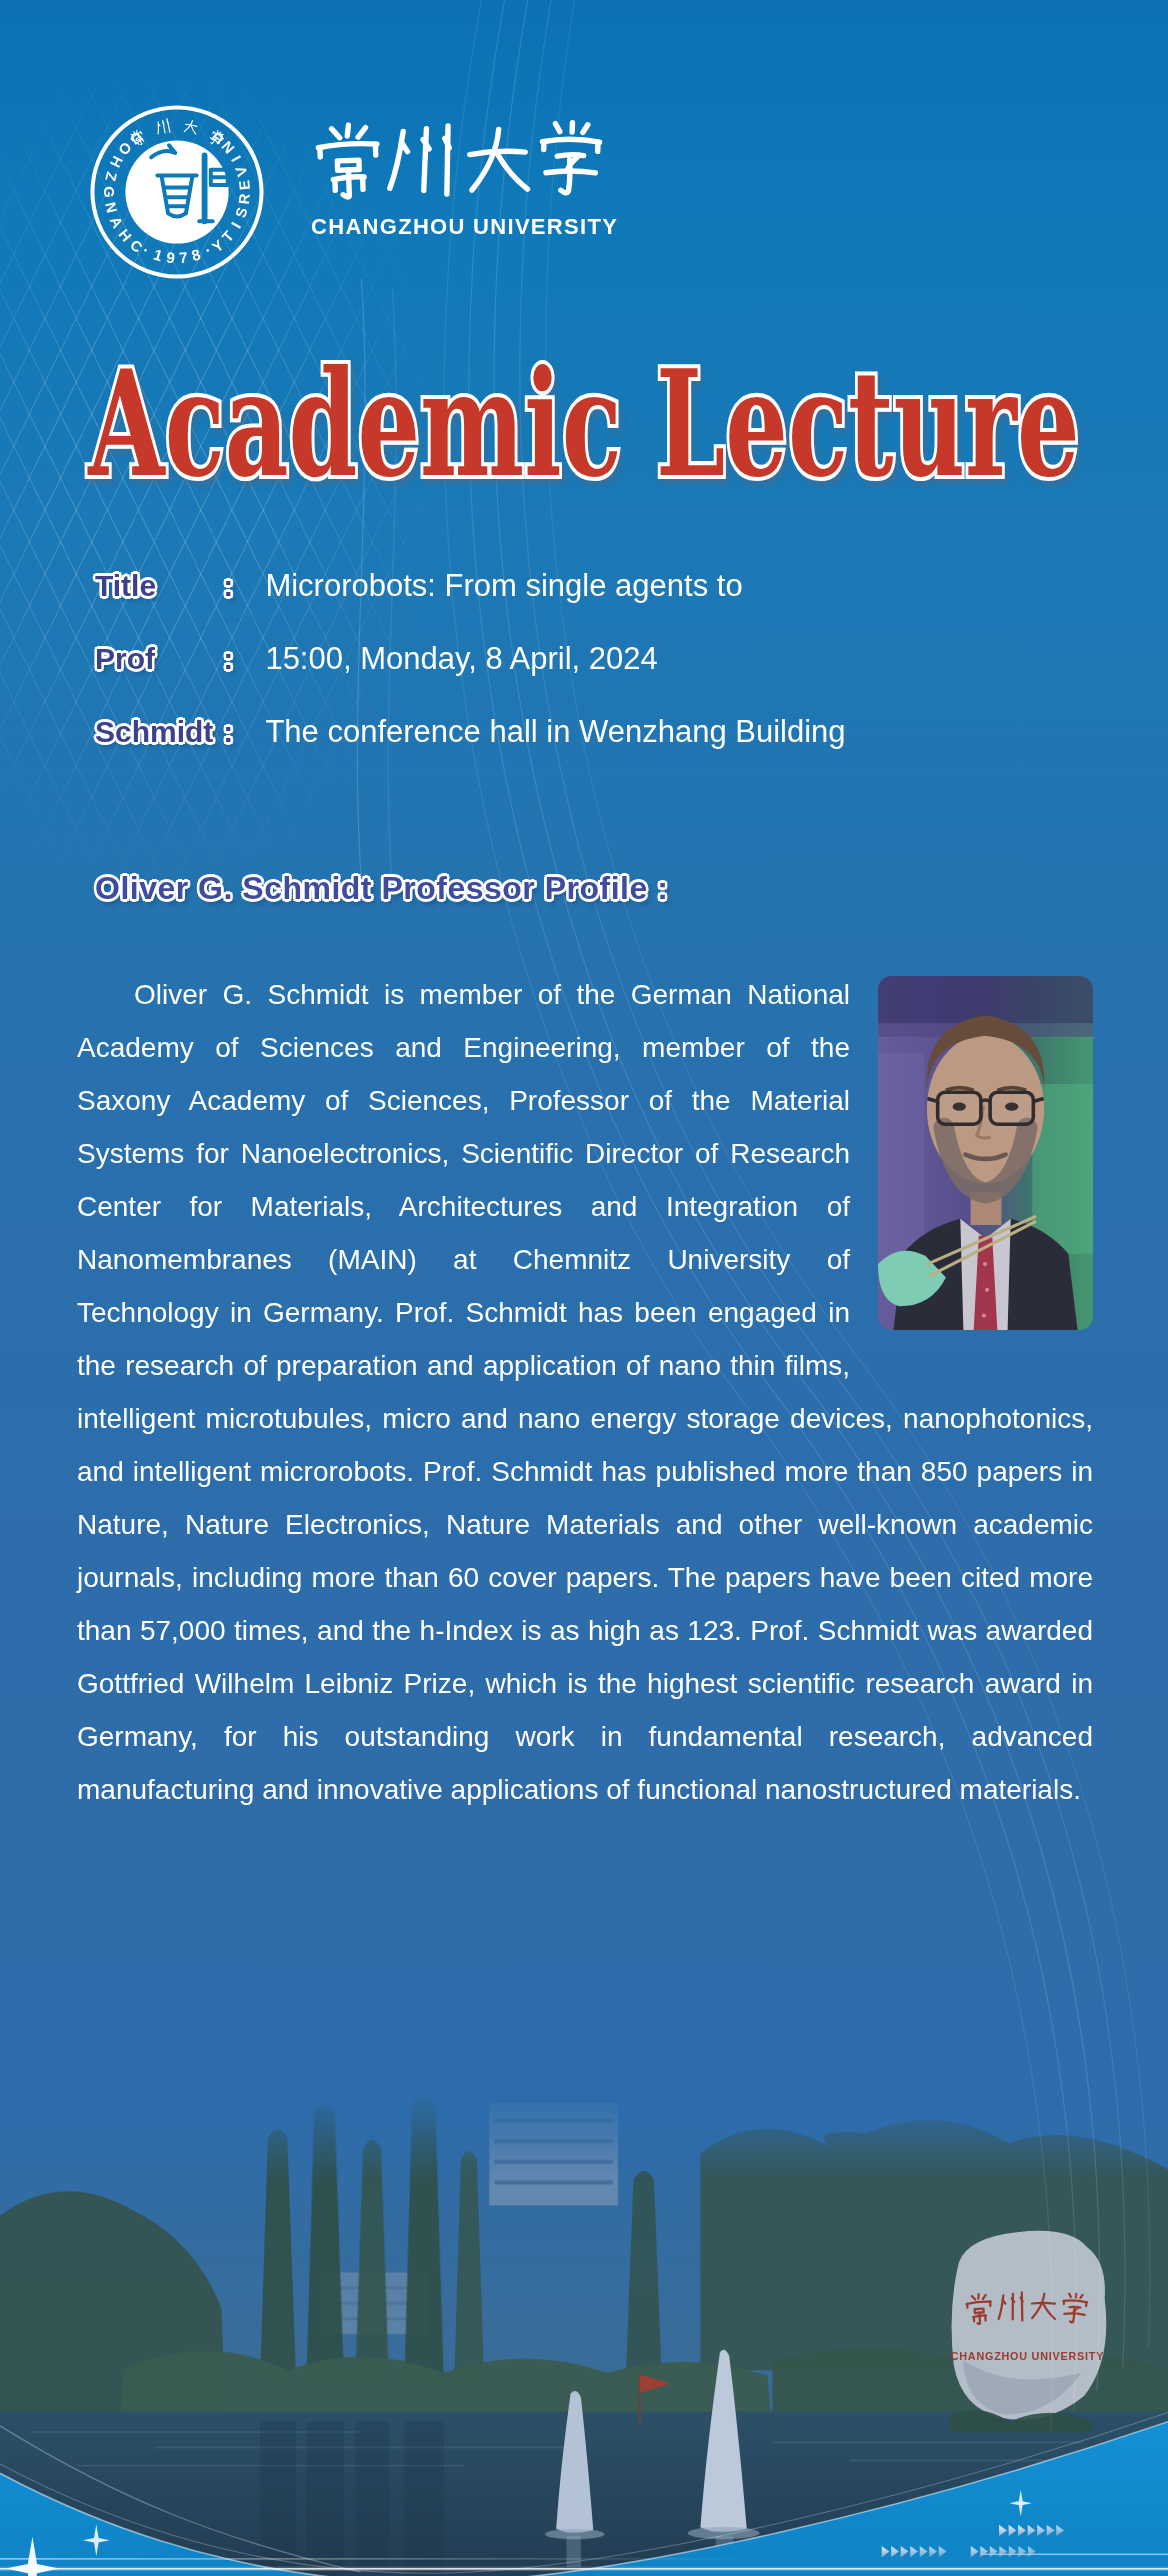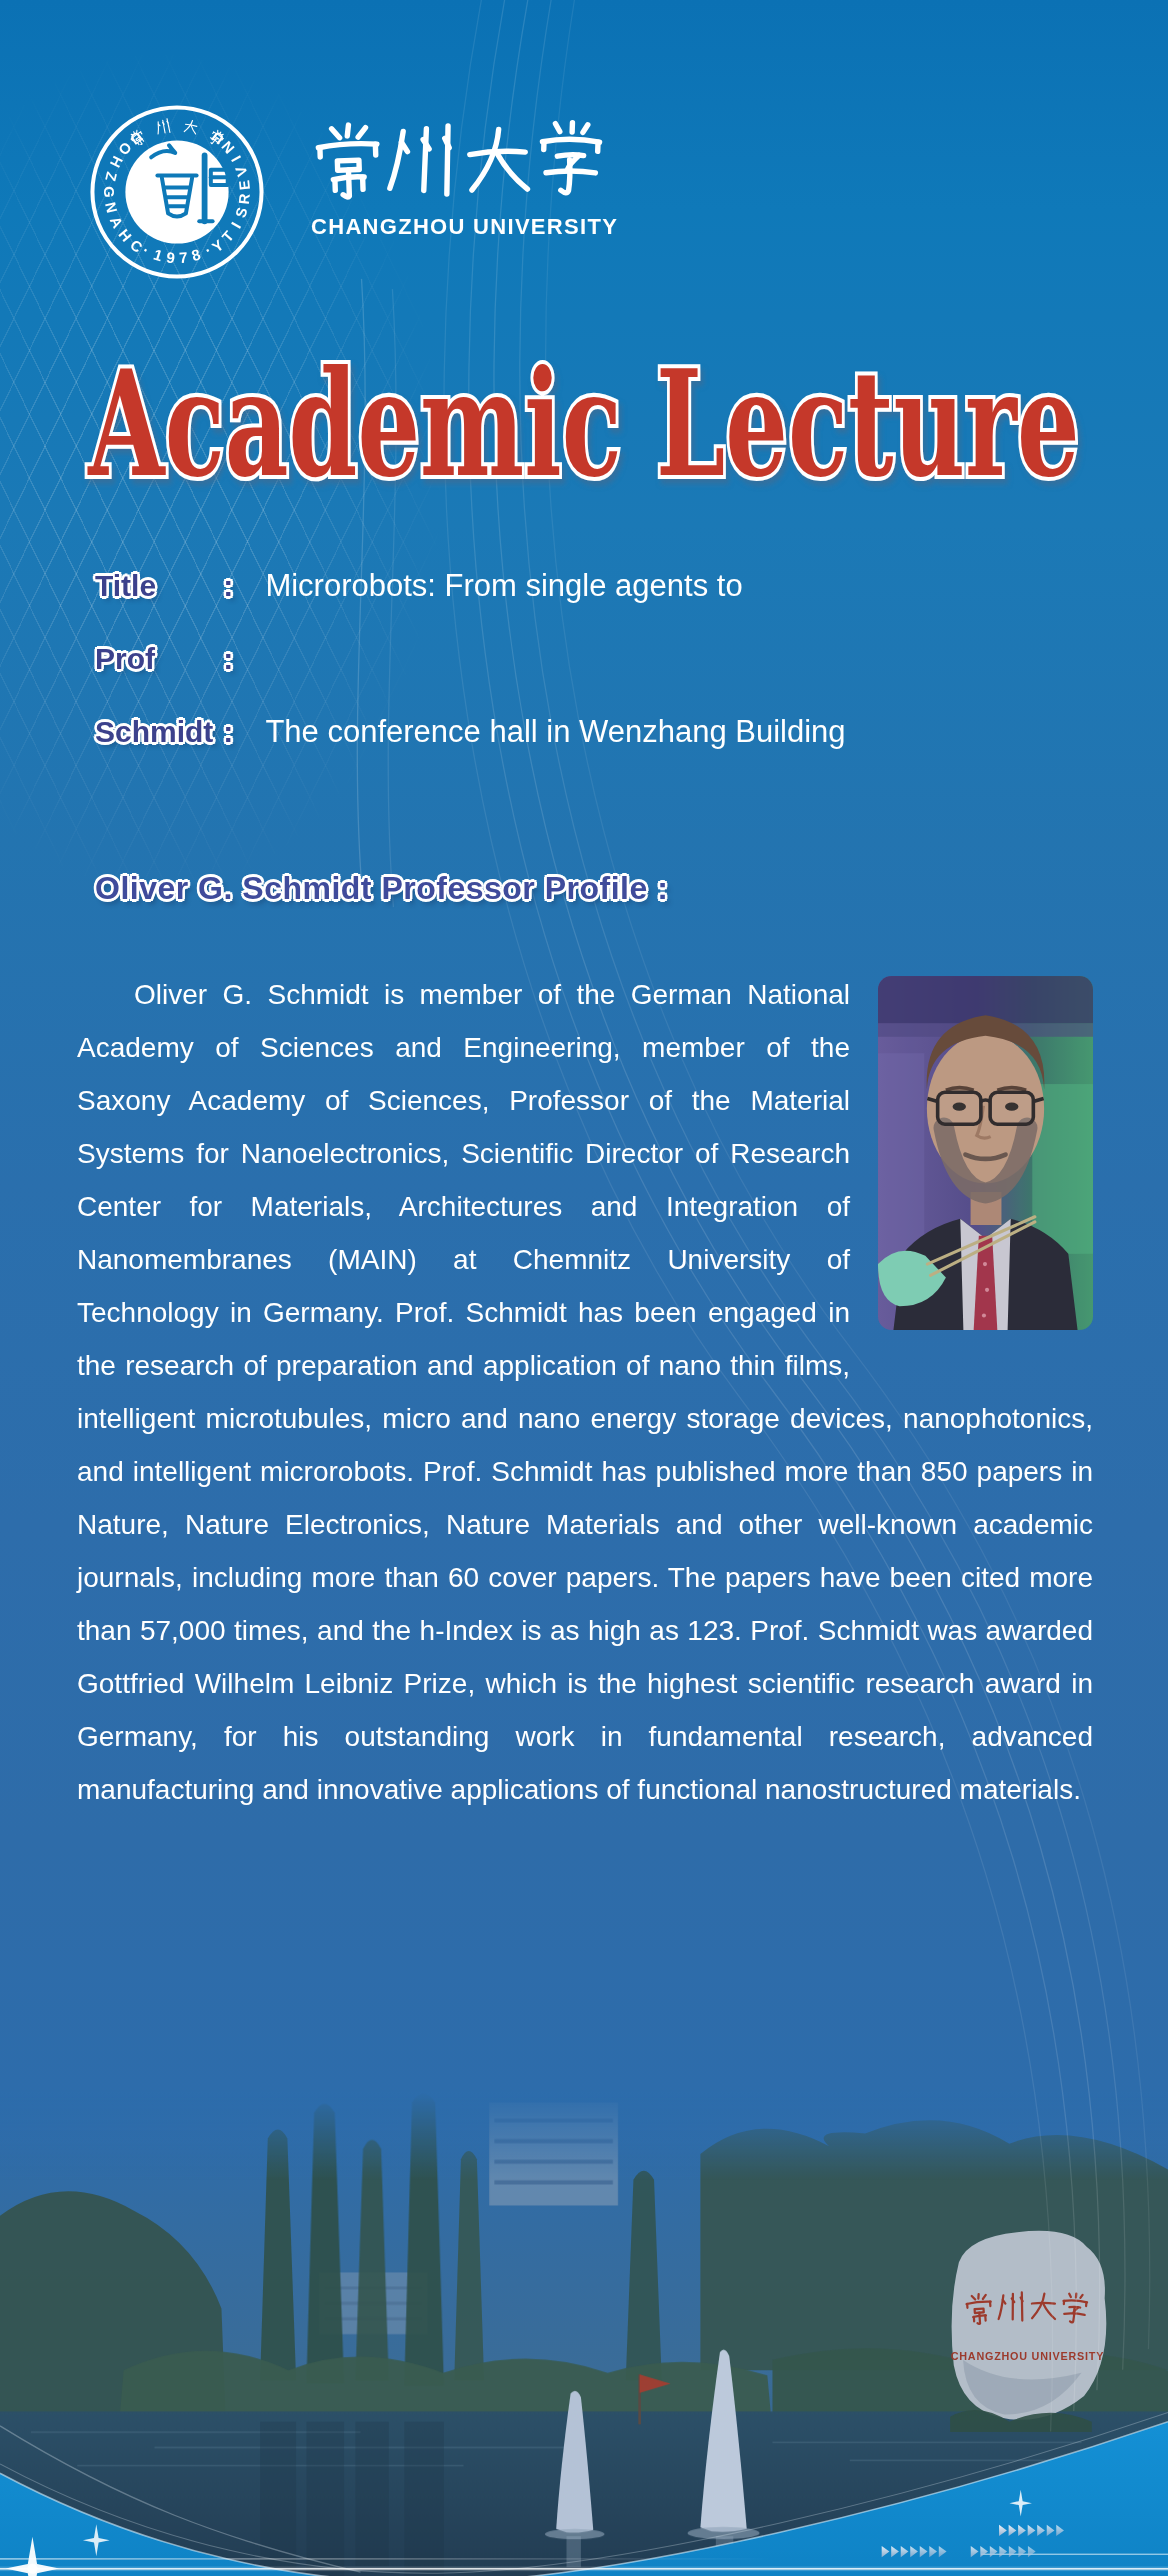--- a/index.html
+++ b/index.html
@@ -168,20 +168,21 @@
     <div class="irow">
       <span class="ilabel">Title</span>
       <span class="icolon">:</span>
       <div class="ival">
         <div>Microrobots: From single agents to</div>
       </div>
     </div>
     <div class="irow">
       <span class="ilabel">Prof</span>
       <span class="icolon">:</span>
+      <div class="ival">15:00, Monday, 8 April, 2024</div>
     </div>
     <div class="irow">
       <span class="ilabel">Schmidt</span>
       <span class="icolon">:</span>
       <div class="ival">The conference hall in Wenzhang Building</div>
     </div>
   </section>
 
   <h2 class="profile-heading">Oliver G. Schmidt Professor Profile :</h2>
 

